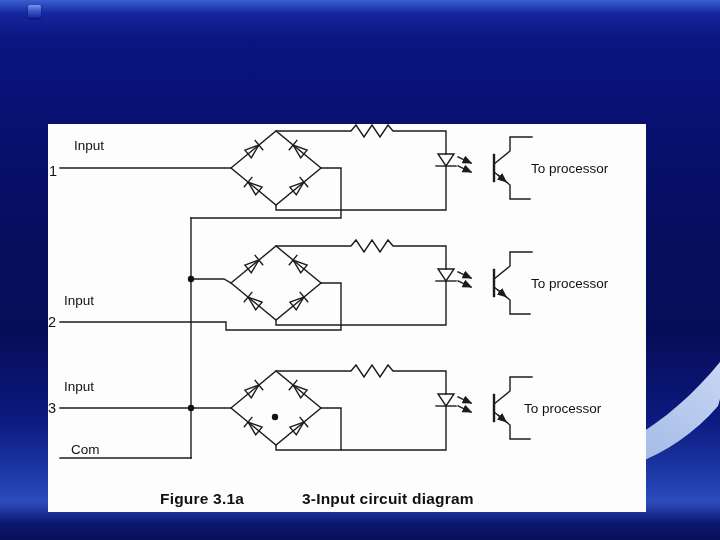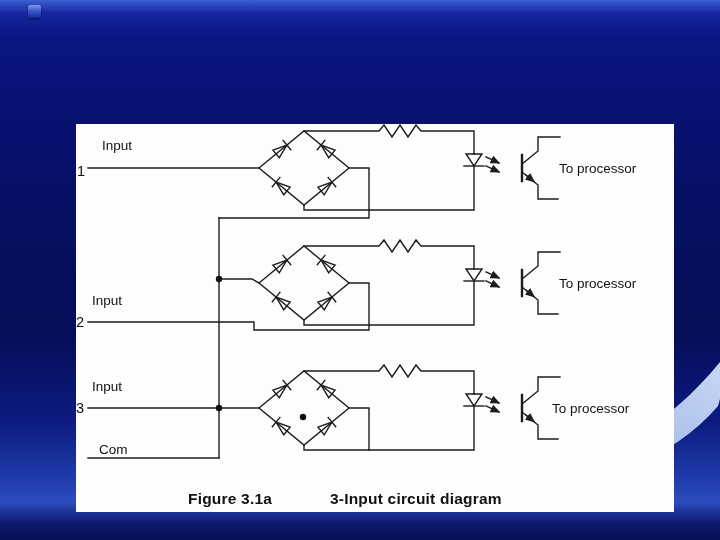--- a/index.html
+++ b/index.html
@@ -10,21 +10,21 @@
       #060e5e 45%, #060d58 62%, #0c1a80 78%, #1e3aa8 88%,
       #2c4cbe 93%, #0c176e 97%, #071058 100%);
   }
   .bullet{
     position:absolute;left:28px;top:5px;width:13px;height:13px;border-radius:2px;
     background:linear-gradient(180deg,#7b95ec 0%,#3a58cc 45%,#16289a 100%);
     box-shadow:0 1px 2px rgba(0,0,0,.5);
   }
   .swoosh{position:absolute;left:530px;top:352px;z-index:1;}
   .panel{
-    position:absolute;left:76px;top:124px;width:598px;height:388px;
+    position:absolute;left:48px;top:124px;width:598px;height:388px;
     background:#fdfdfd;z-index:2;
   }
   svg.circuit{display:block;}
   svg.circuit text{font-family:"Liberation Sans",sans-serif;fill:#111;stroke:none;}
   .wire{stroke:#1c1c1c;stroke-width:1.4;fill:none;stroke-linecap:square;stroke-linejoin:miter;}
   .thick{stroke-width:2.4;}
   .dot{fill:#111;stroke:none;}
   .lbl{font-size:13.5px;}
   .term{font-size:14.5px;}
   .cap{font-size:15.5px;font-weight:bold;letter-spacing:.2px;}

